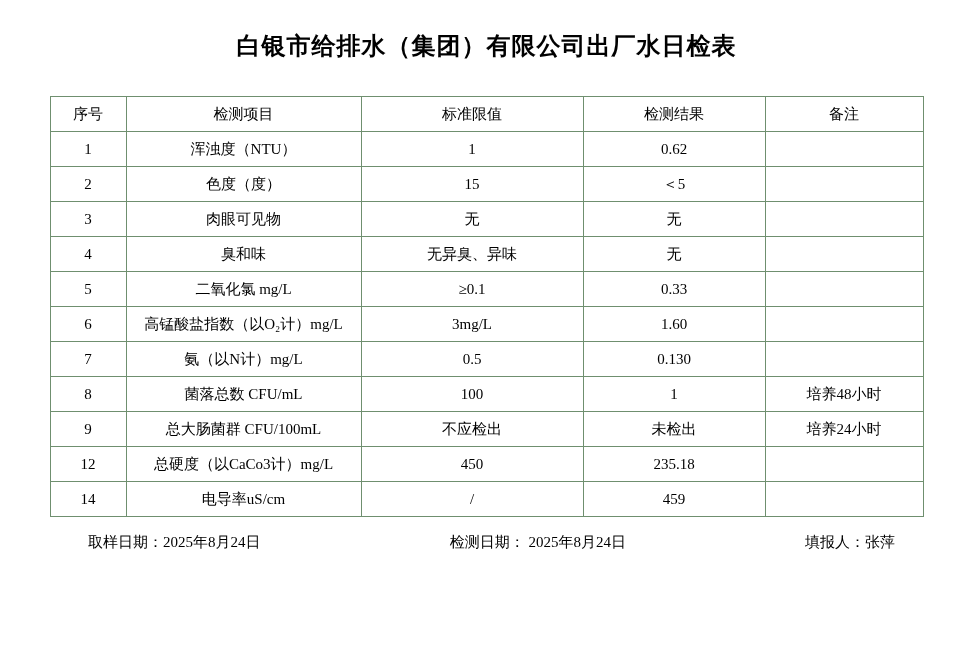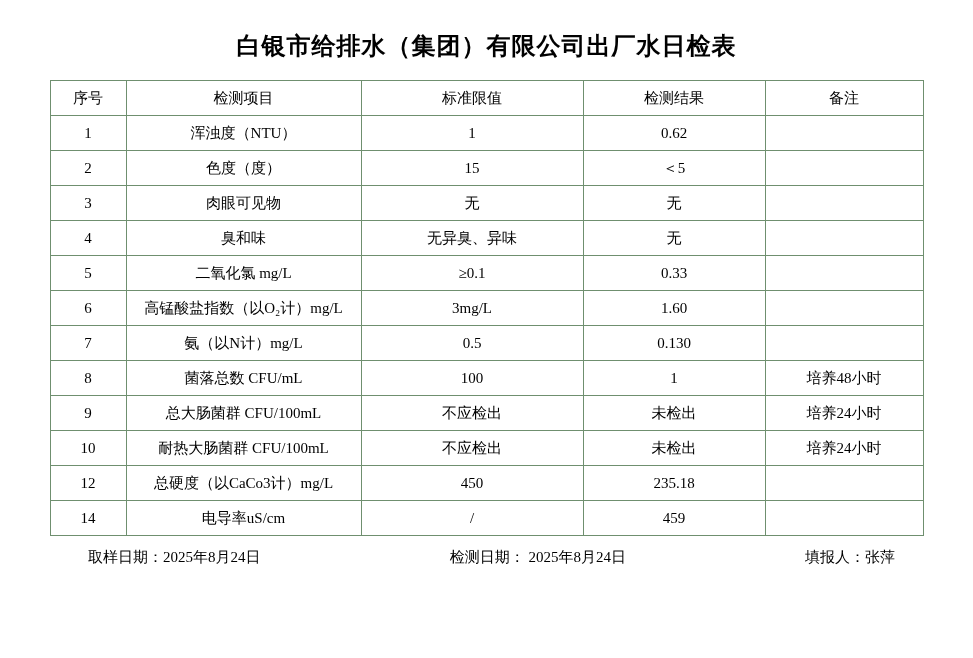--- a/index.html
+++ b/index.html
@@ -26,21 +26,21 @@
     font-size: 24px;
     font-weight: bold;
     letter-spacing: 1px;
     margin: 0;
     padding-top: 30px;
     padding-bottom: 18px;
     font-family: "Liberation Serif", "DejaVu Serif", serif;
   }
   table.report {
     border-collapse: collapse;
-    margin: 0 auto;
+    margin: 16px auto;
     width: 873px;
     table-layout: fixed;
     border: 1px solid #6f8f6f;
   }
   table.report td, table.report th {
     border: 1px solid #6f8f6f;
     height: 34px;
     font-size: 15px;
     font-weight: normal;
     text-align: center;
@@ -151,27 +151,20 @@
         <td>培养48小时</td>
       </tr>
       <tr>
         <td>9</td>
         <td>总大肠菌群 CFU/100mL</td>
         <td>不应检出</td>
         <td>未检出</td>
         <td>培养24小时</td>
       </tr>
       <tr>
-        <td>10</td>
-        <td>耐热大肠菌群 CFU/100mL</td>
-        <td>不应检出</td>
-        <td>未检出</td>
-        <td>培养24小时</td>
-      </tr>
-      <tr>
         <td>12</td>
         <td>总硬度（以CaCo3计）mg/L</td>
         <td>450</td>
         <td>235.18</td>
         <td></td>
       </tr>
       <tr>
         <td>14</td>
         <td>电导率uS/cm</td>
         <td>/</td>

